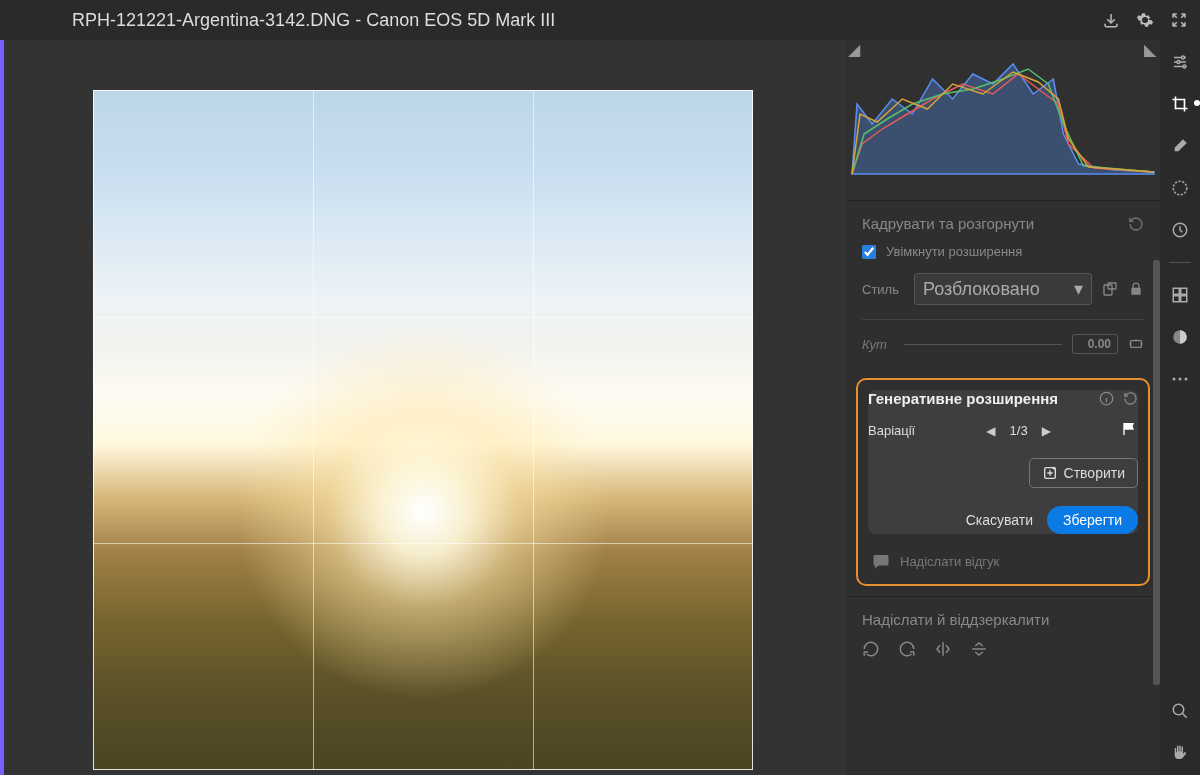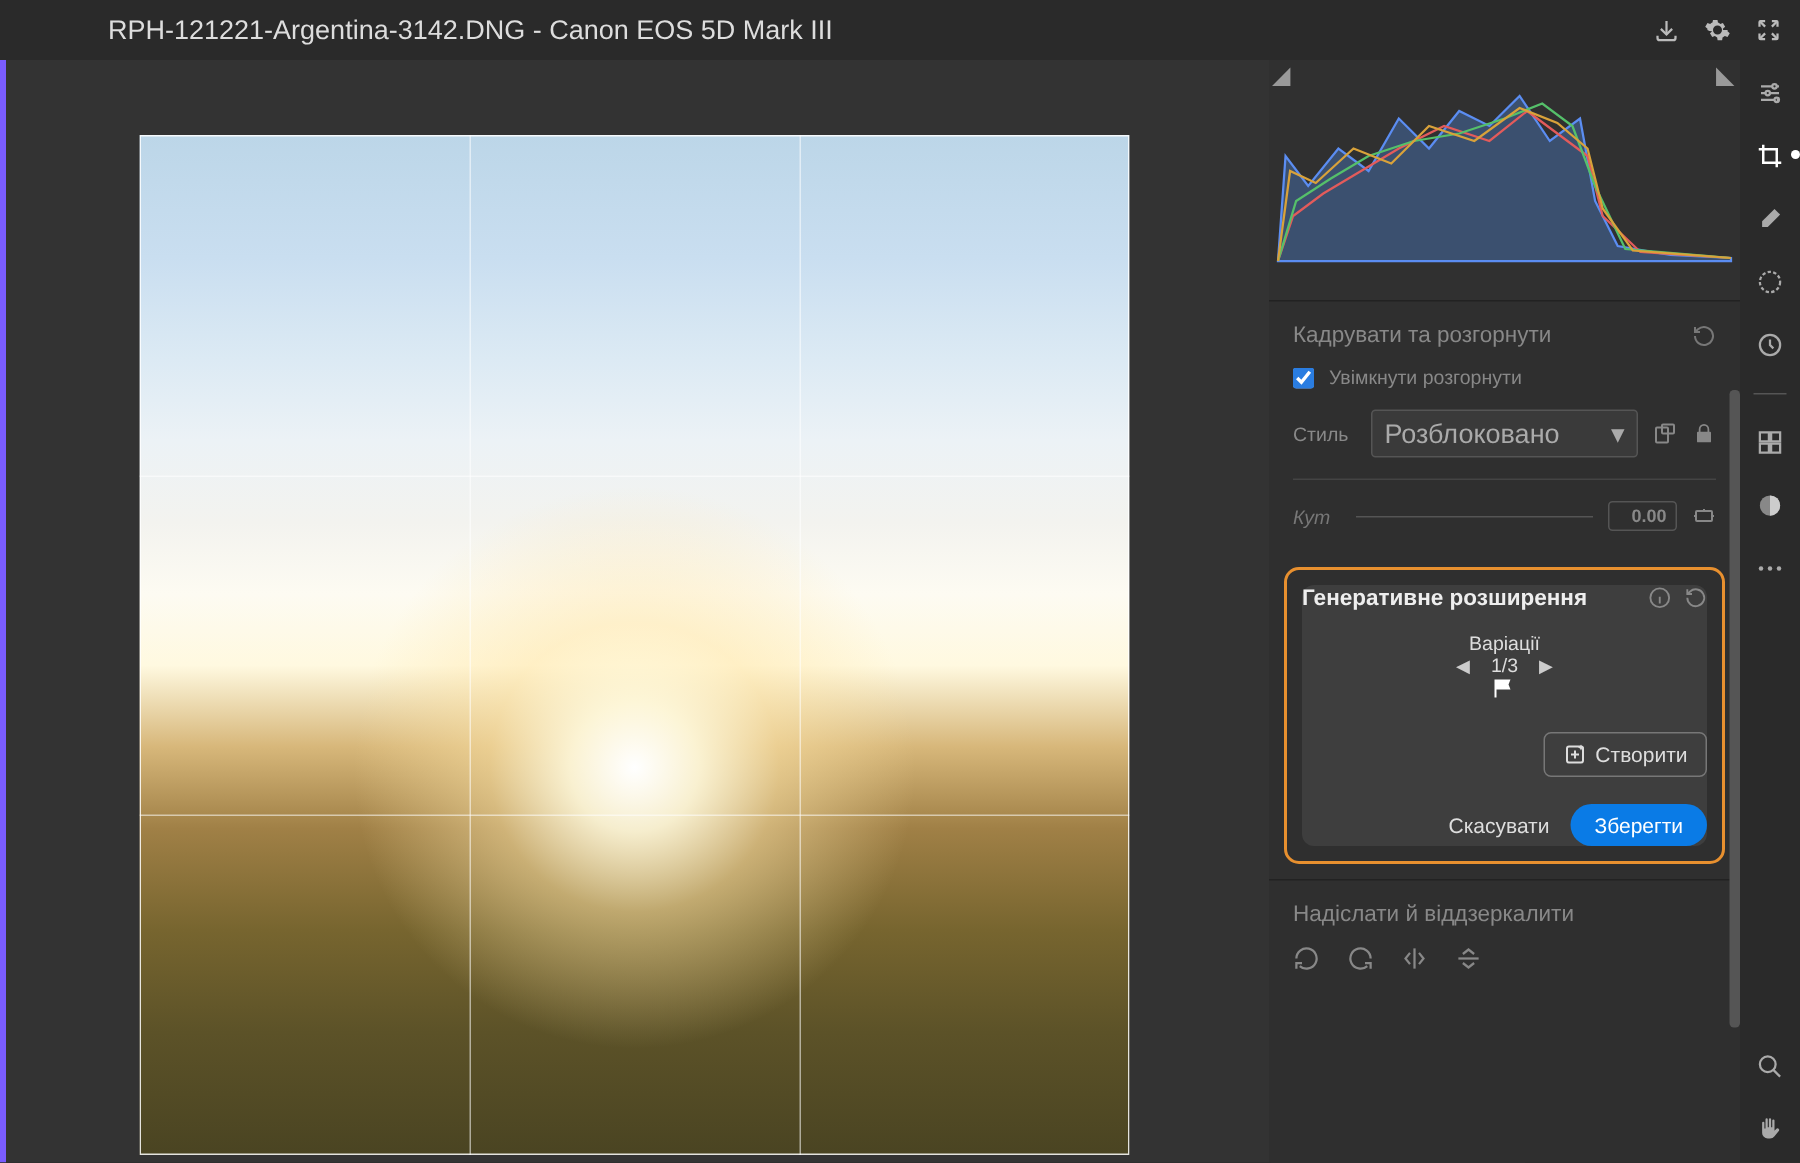--- a/index.html
+++ b/index.html
@@ -55,21 +55,21 @@
   .icon-sm{width:16px;height:16px;color:#888;display:flex;align-items:center;justify-content:center;}
   .angle-row{display:flex;align-items:center;gap:10px;color:#777;font-size:13px;}
   .angle-slider{flex:1;height:1px;background:#555;position:relative;}
   .angle-val{border:1px solid #555;border-radius:3px;padding:2px 6px;font-size:12px;color:#888;width:46px;text-align:right;font-weight:bold;}
 
   .gen-box-outer{border:2px solid #e8902f;border-radius:10px;margin:10px 10px 10px 10px;padding:10px;}
   .gen-box{background:#3e3e3e;border-radius:8px;}
   .gen-title{display:flex;align-items:center;gap:8px;justify-content:space-between;margin-bottom:14px;}
   .gen-title-text{font-size:15px;font-weight:600;color:#eee;}
   .gen-title .icons{display:flex;gap:8px;color:#ccc;}
-  .var-row{display:flex;align-items:center;justify-content:space-between;color:#ddd;font-size:13px;margin-bottom:18px;flex-direction:column;}
+  .var-row{display:flex;align-items:center;justify-content:space-between;color:#ddd;font-size:13px;margin-bottom:18px;}
   .var-row .nav{display:flex;align-items:center;gap:14px;}
   .chev{cursor:pointer;color:#ccc;font-size:12px;}
   .flag{color:#fff;}
   .create-btn{float:right;display:flex;align-items:center;gap:6px;border:1px solid #777;border-radius:5px;padding:6px 12px;color:#ddd;font-size:14px;cursor:pointer;margin-bottom:18px;}
   .action-row{display:flex;justify-content:flex-end;gap:14px;align-items:center;clear:both;}
   .cancel{color:#ddd;font-size:14px;cursor:pointer;}
   .save-btn{background:#0a7be6;color:#fff;border-radius:16px;padding:6px 16px;font-size:14px;cursor:pointer;}
   .feedback-row{display:flex;align-items:center;gap:10px;color:#777;font-size:13px;margin-top:14px;padding:4px 4px;}
 
   .rotate-panel .panel-title{color:#888;}
@@ -141,21 +141,21 @@
         <span>Кадрувати та розгорнути</span>
         <span class="reset icon-sm">
             <svg width="16" height="16" viewBox="0 0 24 24" fill="none" stroke="currentColor" stroke-width="2">
               <path d="M3 12a9 9 0 1 0 3-6.7L3 8"></path>
               <path d="M3 3v5h5"></path>
             </svg>
           </span>
       </div>
       <div class="row">
         <input type="checkbox" checked="" style="">
-        <span>Увімкнути розгорнути</span>
+        <span>Увімкнути розширення</span>
       </div>
       <div class="row">
         <span style="width:42px;">Стиль</span>
         <div class="select">
           <span>Розблоковано</span>
           <span>▾</span>
         </div>
         <span class="icon-sm">
             <svg width="16" height="16" viewBox="0 0 24 24" fill="none" stroke="currentColor" stroke-width="2">
               <rect x="3" y="6" width="12" height="15" rx="1"></rect>
@@ -217,20 +217,26 @@
               <rect x="4" y="4" width="16" height="16" rx="2"></rect>
               <path d="M12 8v8M8 12h8"></path>
               <path d="M18 2l1 2 2 1-2 1-1 2-1-2-2-1 2-1z" fill="currentColor" stroke="none"></path>
             </svg>
           <span>Створити</span>
         </div>
         <div class="action-row">
           <span class="cancel">Скасувати</span>
           <span class="save-btn">Зберегти</span>
         </div>
+      </div>
+      <div class="feedback-row">
+        <svg width="18" height="18" viewBox="0 0 24 24" fill="currentColor">
+            <path d="M4 4h16a2 2 0 0 1 2 2v10a2 2 0 0 1-2 2H9l-5 4v-4a2 2 0 0 1-2-2V6a2 2 0 0 1 2-2z"></path>
+          </svg>
+        <span>Надіслати відгук</span>
       </div>
     </div>
 
     <div class="panel rotate-panel">
       <div class="panel-title">
         <span>Надіслати й віддзеркалити</span>
       </div>
       <div class="rotate-icons">
         <span class="ic"><svg width="18" height="18" viewBox="0 0 24 24" fill="none" stroke="currentColor" stroke-width="2">
               <path d="M3 12a9 9 0 1 1 3 6.7"></path>

